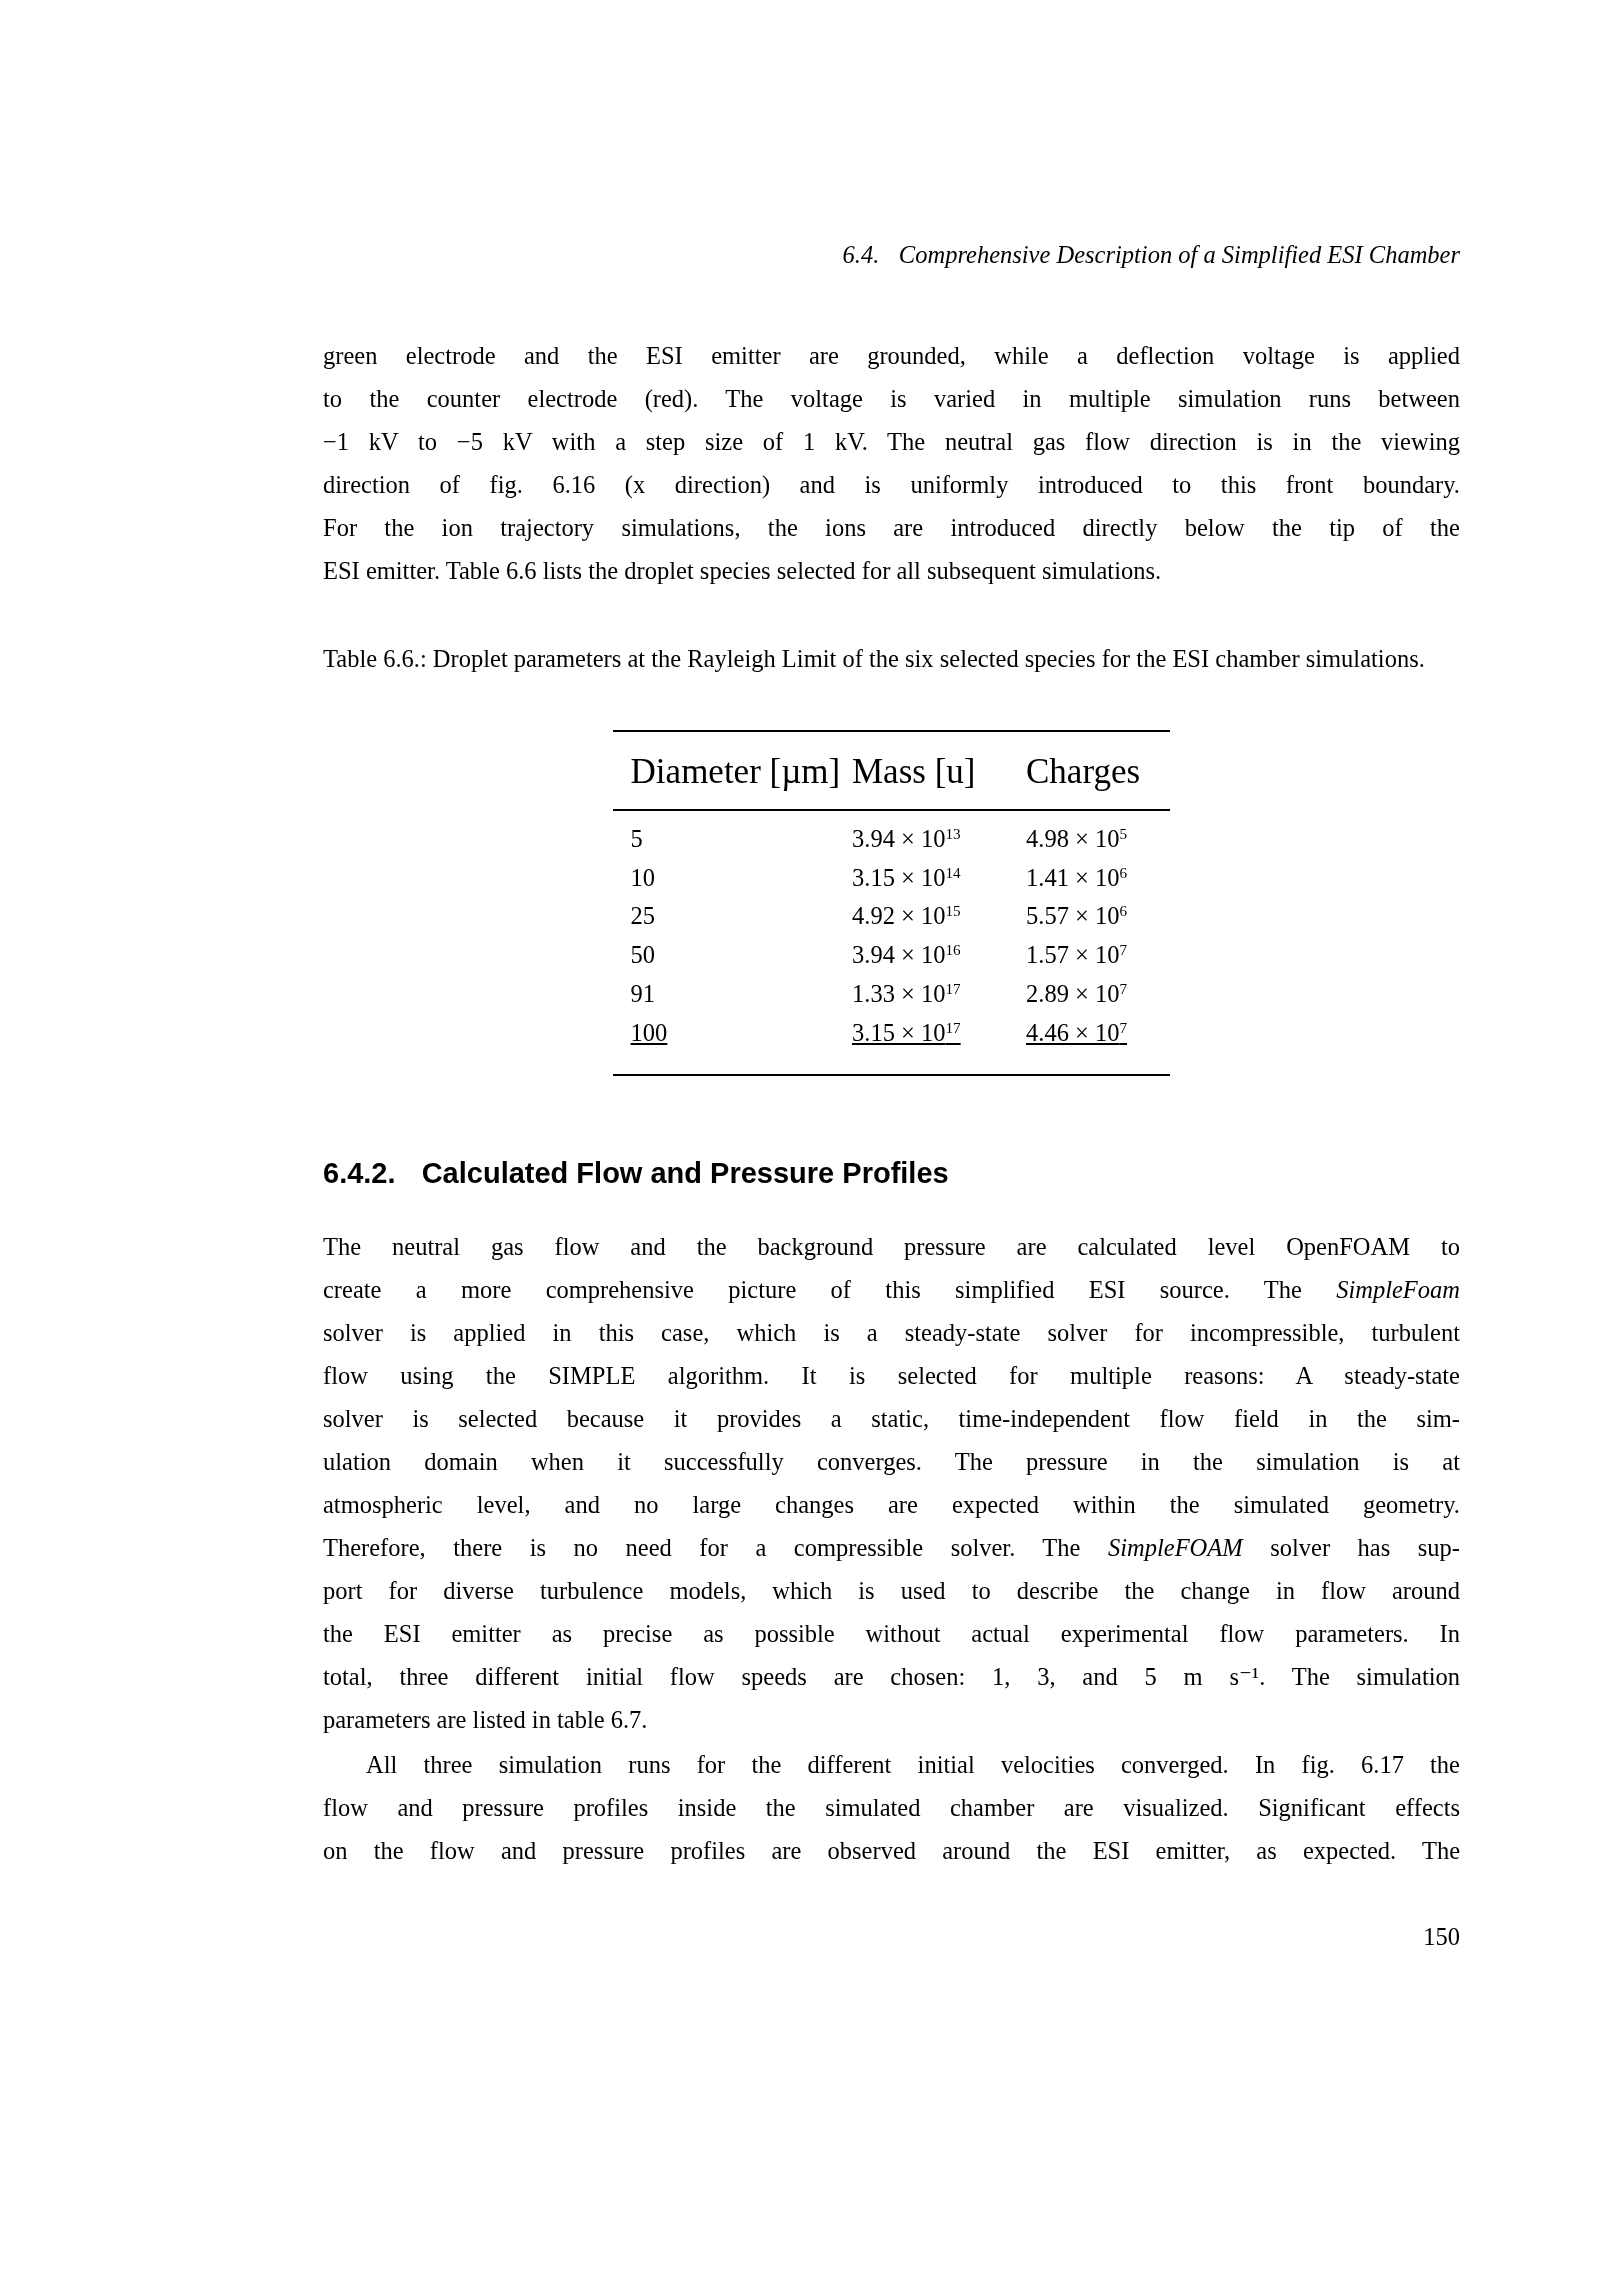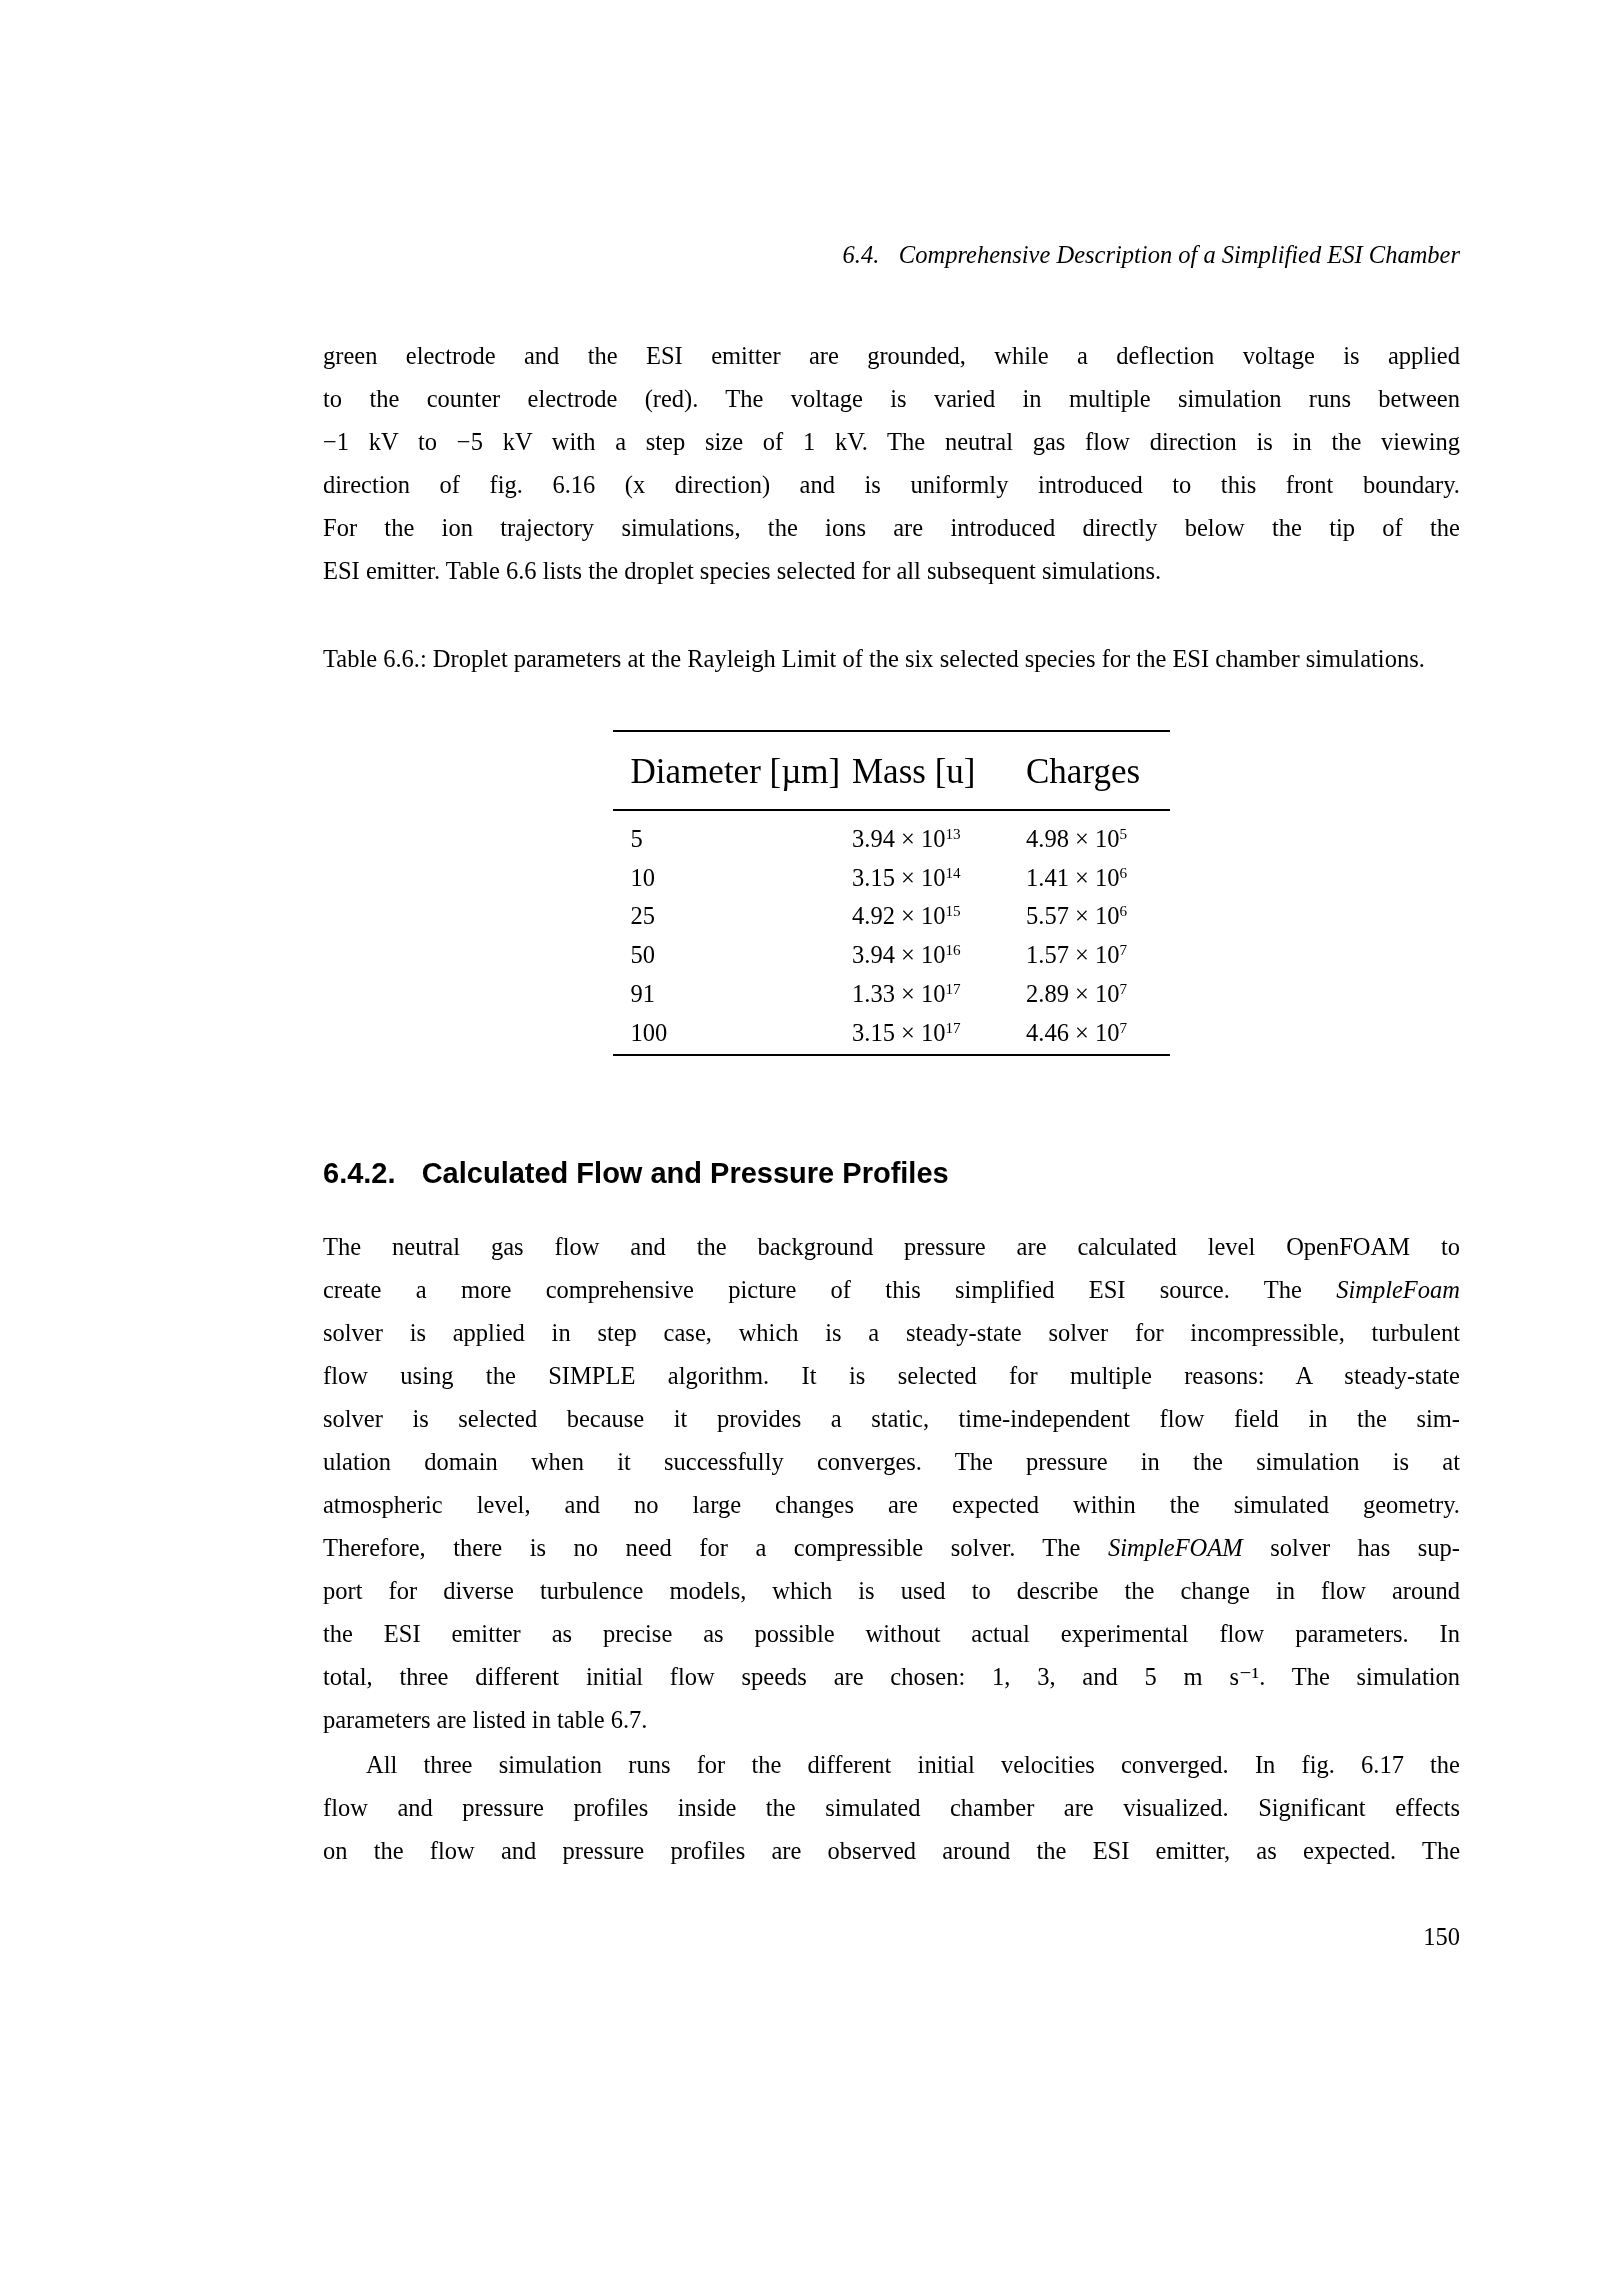--- a/index.html
+++ b/index.html
@@ -71,21 +71,21 @@
     padding: 19.6px 0 17.6px 0;
     border-bottom: 2px solid #000;
     font-size: 35px;
   }
   .tbl td {
     text-align: left;
     padding: 4.9px 0 5.9px 0;
     vertical-align: baseline;
   }
   .tbl tr.first td { padding-top: 13.7px; }
-  .tbl tr.last td { padding-bottom: 7px; }
+  .tbl tr.last td { padding-bottom: 27px; text-decoration: underline; }
   .tbl th.c1, .tbl td.c1 { padding-left: 17.6px; }
   sup {
     font-size: 0.62em;
     vertical-align: 0.5em;
     line-height: 0;
   }
   
   .section-heading {
     position: absolute;
     left: 323px;
@@ -173,21 +173,21 @@
     </tbody>
   </table>
 
   <div class="section-heading">
     <span class="sh-num">6.4.2.</span><span>Calculated Flow and Pressure Profiles</span>
   </div>
 
   <div class="para p2">
       <div class="line"><span>The neutral gas flow and the background pressure are calculated level OpenFOAM to</span></div>
       <div class="line"><span>create a more comprehensive picture of this simplified ESI source. The </span><em>SimpleFoam</em></div>
-      <div class="line"><span>solver is applied in step case, which is a steady-state solver for incompressible, turbulent</span></div>
+      <div class="line"><span>solver is applied in this case, which is a steady-state solver for incompressible, turbulent</span></div>
       <div class="line"><span>flow using the SIMPLE algorithm. It is selected for multiple reasons: A steady-state</span></div>
       <div class="line"><span>solver is selected because it provides a static, time-independent flow field in the sim-</span></div>
       <div class="line"><span>ulation domain when it successfully converges. The pressure in the simulation is at</span></div>
       <div class="line"><span>atmospheric level, and no large changes are expected within the simulated geometry.</span></div>
       <div class="line"><span>Therefore, there is no need for a compressible solver. The </span><em>SimpleFOAM</em><span> solver has sup-</span></div>
       <div class="line"><span>port for diverse turbulence models, which is used to describe the change in flow around</span></div>
       <div class="line"><span>the ESI emitter as precise as possible without actual experimental flow parameters. In</span></div>
       <div class="line"><span>total, three different initial flow speeds are chosen: 1, 3, and 5 m s⁻¹. The simulation</span></div>
       <div class="line end"><span>parameters are listed in table 6.7.</span></div>
     </div>

